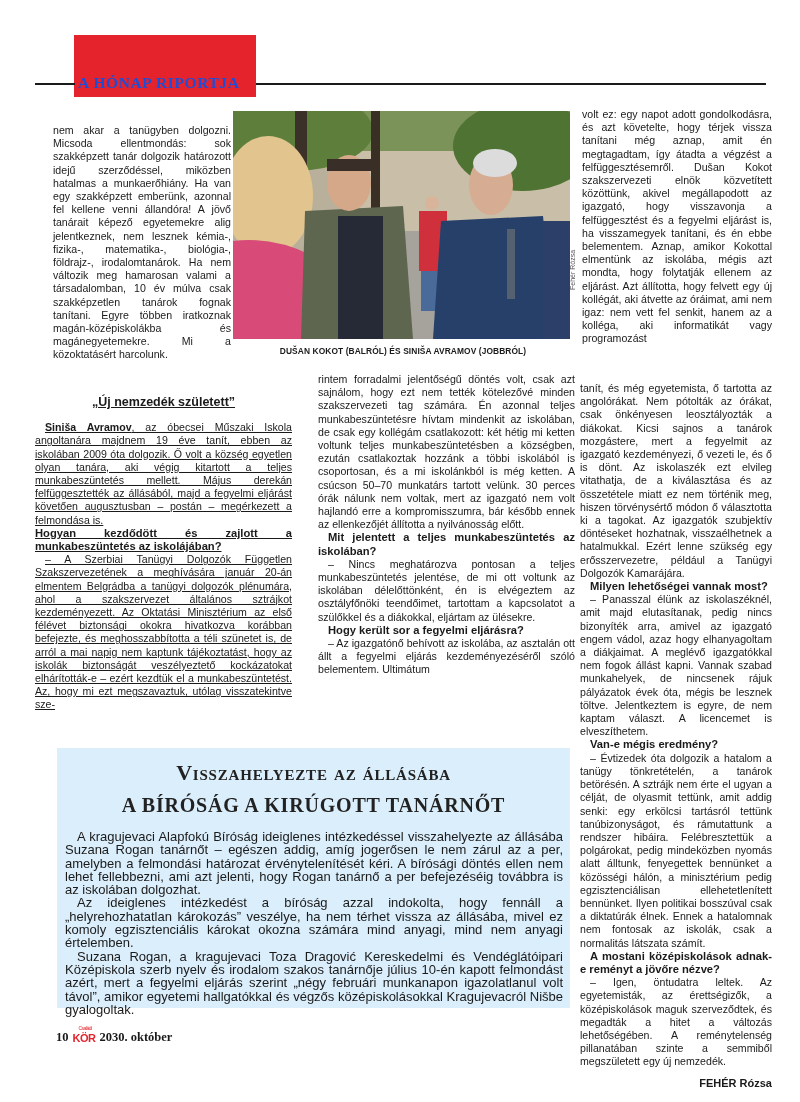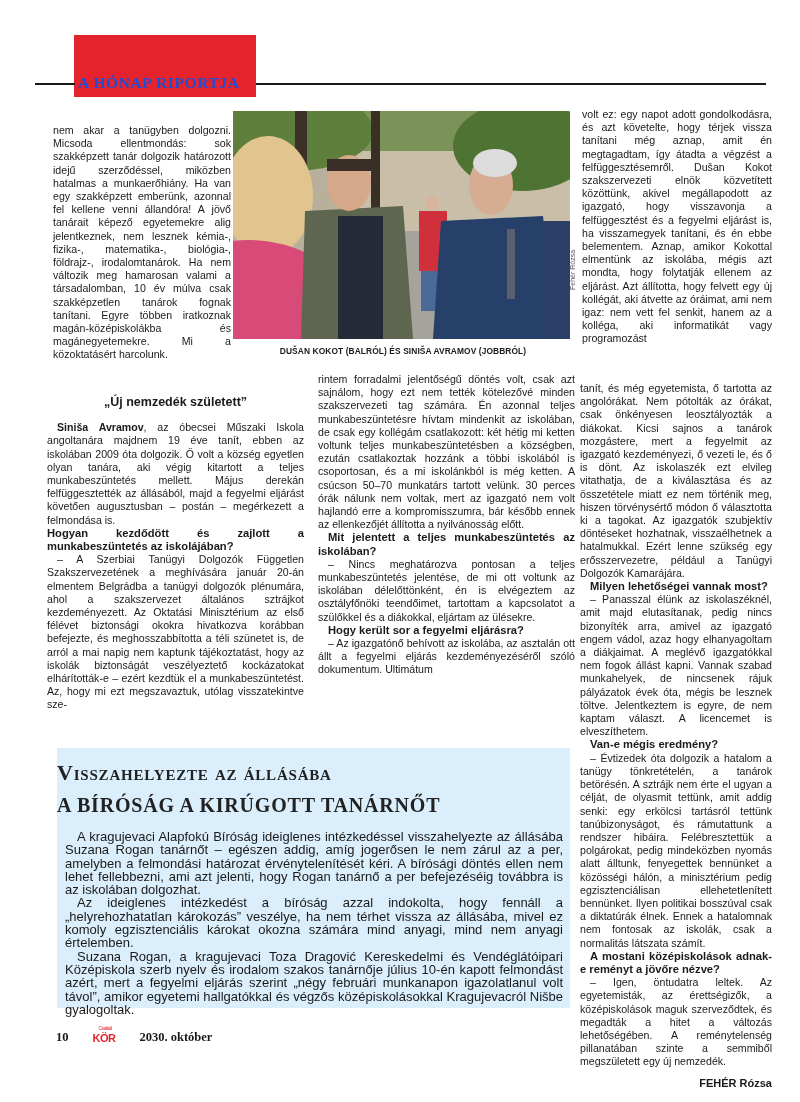--- a/index.html
+++ b/index.html
@@ -11,32 +11,32 @@
   .rule.right { left:256px; width:510px; }
   .section-label { position:absolute; left:78px; top:74px; font-family:"Liberation Serif", serif;
          font-weight:bold; color:#1d4ed8; font-size:15.5px; letter-spacing:0.6px; white-space:nowrap; }
   .col { position:absolute; font-size:10.6px; line-height:13.2px; text-align:justify; }
   .col p { margin:0; text-indent:10px; }
   .col p.noindent { text-indent:0; }
   .col p.q { font-weight:bold; font-size:11.2px; line-height:13.2px; }
   .col .subhead { font-weight:bold; font-size:12.5px; text-align:center; margin:14px 0 12px; }
   .col .author { text-align:right; font-weight:bold; font-size:11px; margin-top:8px; }
   .c1 { left:53px; top:124px; width:178px; }
-  .c1b { left:47px; top:382px; width:257px; }
+  .c1b { left:35px; top:382px; width:257px;text-decoration:underline; }
   .c2 { left:318px; top:373px; width:257px; }
   .c3 { left:582px; top:108px; width:190px; }
   .photo { position:absolute; left:233px; top:111px; width:337px; height:228px; overflow:hidden; }
   .credit { position:absolute; left:569px; top:290px; font-size:7px; color:#555; transform:rotate(-90deg); transform-origin:left top; white-space:nowrap; }
   .caption { position:absolute; left:233px; top:346px; width:340px; text-align:center; font-weight:bold; font-size:8.4px; letter-spacing:0.1px; }
   .box { position:absolute; left:57px; top:748px; width:513px; height:260px; background:#dbeefb; }
-  .box h2 { margin:0; position:absolute; left:0; width:513px; text-align:left; font-family:"Liberation Serif", serif;
+  .box h2 { margin:0; position:absolute; left:0; width:513px; text-align:center; font-family:"Liberation Serif", serif;
             font-weight:bold; font-size:22px; letter-spacing:0.8px; color:#222; line-height:30px; }
   .box .body { position:absolute; left:8px; top:82px; width:498px; font-size:13px; line-height:13.3px; text-align:justify; }
   .box .body p { margin:0; text-indent:12px; }
-  .footer { position:absolute; left:56px; top:1030px; font-family:"Liberation Serif", serif; font-weight:bold; font-size:12.5px; display:flex; align-items:center; gap:24px; }
+  .footer { position:absolute; left:56px; top:1030px; font-family:"Liberation Serif", serif; font-weight:bold; font-size:12.5px; display:flex; align-items:center; gap:4px; }
   .logo { display:inline-block; color:#e5232c; font-family:"Liberation Sans", sans-serif; font-weight:900; font-size:11px; letter-spacing:-0.5px; position:relative; }
   .logo small { position:absolute; left:6px; top:-7px; font-size:5px; color:#e5232c; font-weight:normal; }
 </style>
 </head>
 <body>
 
 <div class="topbar-red"></div>
 <div class="rule left"></div>
 <div class="rule right"></div>
 <div class="section-label">A HÓNAP RIPORTJA</div>
@@ -83,21 +83,21 @@
   <p><b>Siniša Avramov</b><span>, az óbecsei Műszaki Iskola angoltanára majdnem 19 éve tanít, ebben az iskolában 2009 óta dolgozik. Ő volt a község egyetlen olyan tanára, aki végig kitartott a teljes munkabeszüntetés mellett. Május derekán felfüggesztették az állásából, majd a fegyelmi eljárást követően augusztusban – postán – megérkezett a felmondása is.</span></p>
   <p class="q noindent">Hogyan kezdődött és zajlott a munkabeszüntetés az iskolájában?</p>
   <p>– A Szerbiai Tanügyi Dolgozók Független Szakszervezetének a meghívására január 20-án elmentem Belgrádba a tanügyi dolgozók plénumára, ahol a szakszervezet általános sztrájkot kezdeményezett. Az Oktatási Minisztérium az első félévet biztonsági okokra hivatkozva korábban befejezte, és meghosszabbította a téli szünetet is, de arról a mai napig nem kaptunk tájékoztatást, hogy az iskolák biztonságát veszélyeztető kockázatokat elhárították-e – ezért kezdtük el a munkabeszüntetést. Az, hogy mi ezt megszavaztuk, utólag visszatekintve sze-</p>
 </div>
 
 <div class="col c2">
   <p class="noindent">rintem forradalmi jelentőségű döntés volt, csak azt sajnálom, hogy ezt nem tették kötelezővé minden szakszervezeti tag számára. Én azonnal teljes munkabeszüntetésre hívtam mindenkit az iskolában, de csak egy kollégám csatlakozott: két hétig mi ketten voltunk teljes munkabeszüntetésben a községben, ezután csatlakoztak hozzánk a többi iskolából is csoportosan, és a mi iskolánkból is még ketten. A csúcson 50–70 munkatárs tartott velünk. 30 perces órák nálunk nem voltak, mert az igazgató nem volt hajlandó erre a kompromisszumra, bár később ennek az ellenkezőjét állította a nyilvánosság előtt.</p>
   <p class="q">Mit jelentett a teljes munkabeszüntetés az iskolában?</p>
   <p>– Nincs meghatározva pontosan a teljes munkabeszüntetés jelentése, de mi ott voltunk az iskolában délelőttönként, én is elvégeztem az osztályfőnöki teendőimet, tartottam a kapcsolatot a szülőkkel és a diákokkal, eljártam az ülésekre.</p>
   <p class="q">Hogy került sor a fegyelmi eljárásra?</p>
-  <p>– Az igazgatónő behívott az iskolába, az asztalán ott állt a fegyelmi eljárás kezdeményezéséről szóló dokumentum. Ultimátum</p>
+  <p>– Az igazgatónő behívott az iskolába, az asztalán ott állt a fegyelmi eljárás kezdeményezéséről szóló belementem. Ultimátum</p>
 </div>
 
 <div class="col c3">
   <p class="noindent">volt ez: egy napot adott gondolkodásra, és azt követelte, hogy térjek vissza tanítani még aznap, amit én megtagadtam, így átadta a végzést a felfüggesztésemről. Dušan Kokot szakszervezeti elnök közvetített közöttünk, akivel megállapodott az igazgató, hogy visszavonja a felfüggesztést és a fegyelmi eljárást is, ha visszamegyek tanítani, és én ebbe belementem. Aznap, amikor Kokottal elmentünk az iskolába, mégis azt mondta, hogy folytatják ellenem az eljárást. Azt állította, hogy felvett egy új kollégát, aki átvette az óráimat, ami nem igaz: nem vett fel senkit, hanem az a kolléga, aki informatikát vagy programozást</p>
 </div>
 
 <div class="col" style="left:580px; top:382px; width:192px;">
   <p class="noindent">tanít, és még egyetemista, ő tartotta az angolórákat. Nem pótolták az órákat, csak önkényesen leosztályozták a diákokat. Kicsi sajnos a tanárok mozgástere, mert a fegyelmit az igazgató kezdeményezi, ő vezeti le, és ő is dönt. Az iskolaszék ezt elvileg vitathatja, de a kiválasztása és az összetétele miatt ez nem történik meg, hiszen törvénysértő módon ő választotta ki a tagokat. Az igazgatók szubjektív döntéseket hozhatnak, visszaélhetnek a hatalmukkal. Ezért lenne szükség egy erősszervezetre, például a Tanügyi Dolgozók Kamarájára.</p>
   <p class="q">Milyen lehetőségei vannak most?</p>
   <p>– Panasszal élünk az iskolaszéknél, amit majd elutasítanak, pedig nincs bizonyíték arra, amivel az igazgató engem vádol, azaz hogy elhanyagoltam a diákjaimat. A meglévő igazgatókkal nem fogok állást kapni. Vannak szabad munkahelyek, de nincsenek rájuk pályázatok évek óta, mégis be lesznek töltve. Jelentkeztem is egyre, de nem kaptam választ. A licencemet is elveszíthetem.</p>

